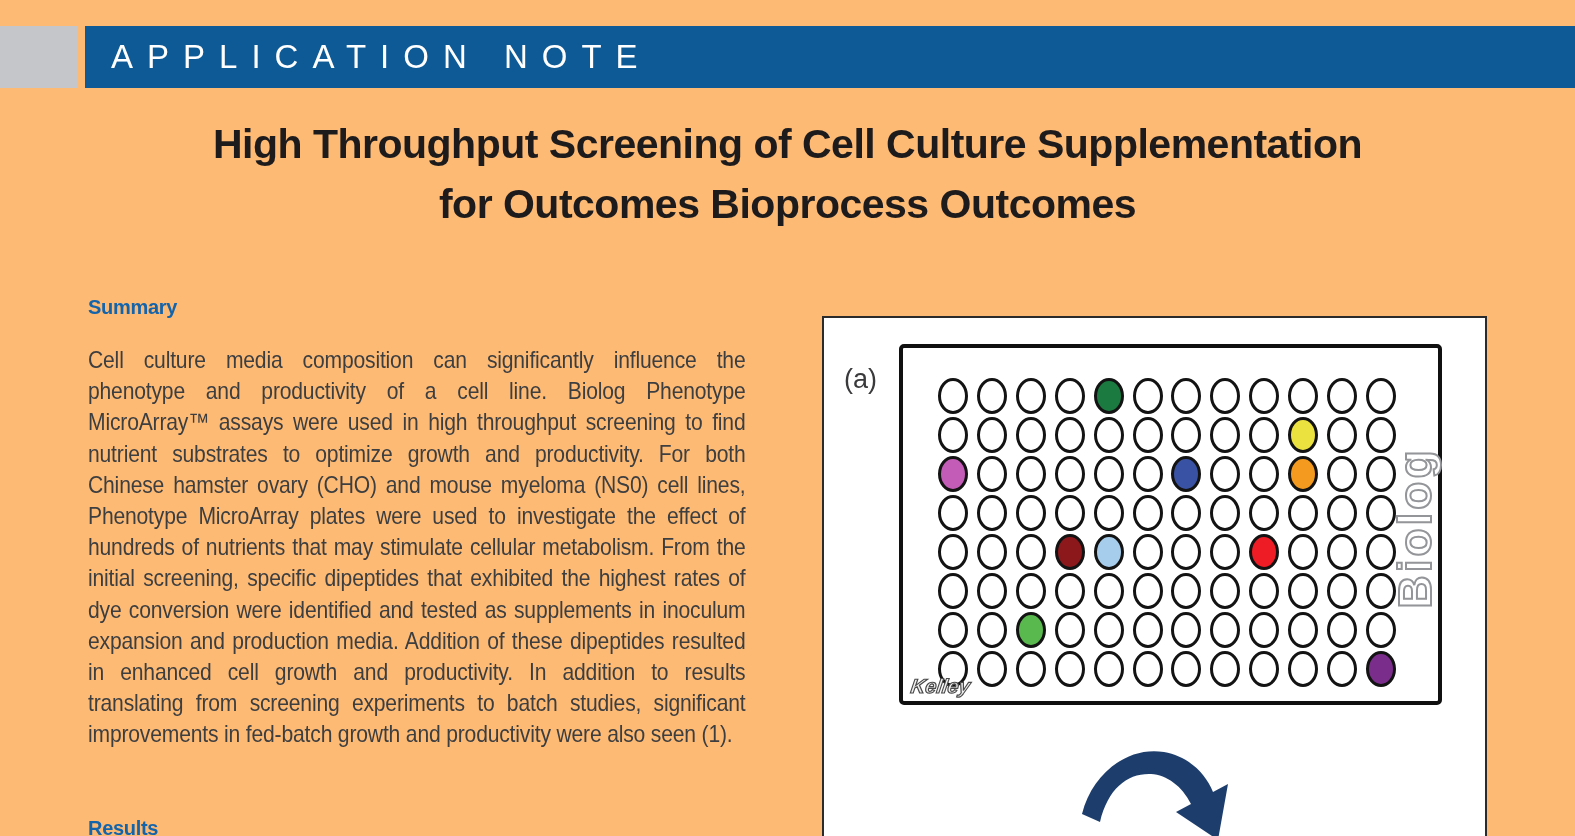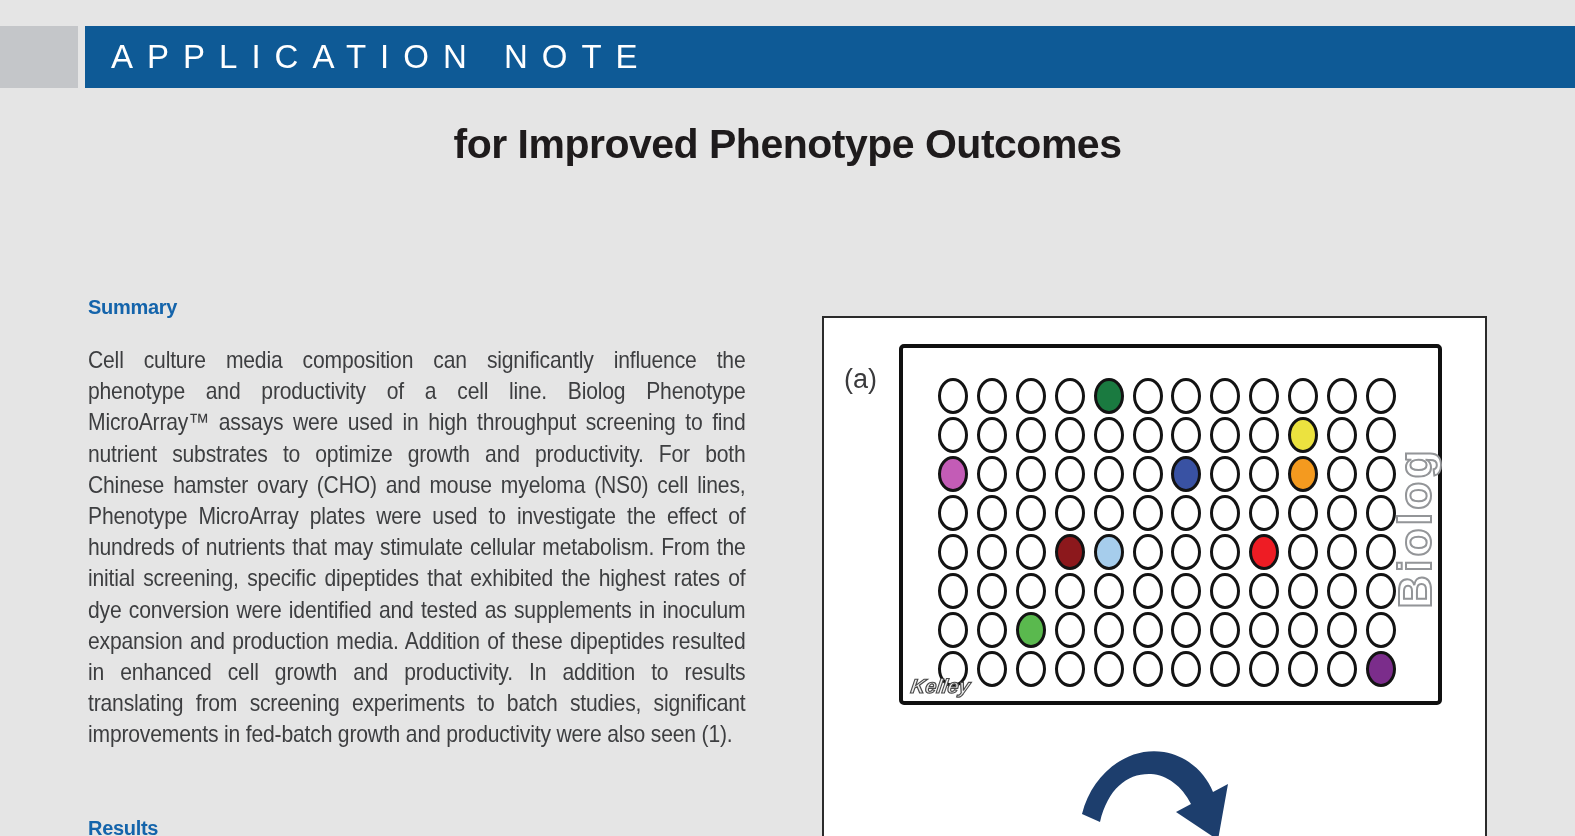--- a/index.html
+++ b/index.html
@@ -1,17 +1,17 @@
 <!DOCTYPE html>
 <html><head>
 <meta charset="utf-8">
 <style>
   html,body{margin:0;padding:0;background:#ffffff;}
   body{font-family:"Liberation Sans", sans-serif;}
-  .page{position:relative;width:1575px;height:836px;background:#e5e5e5;overflow:hidden;}
+  .page{position:relative;width:1575px;height:836px;background:#fdba74;overflow:hidden;}
 
   
   .accent-square{position:absolute;left:0;top:26px;width:78px;height:62px;}
   .header-bar{position:absolute;left:85px;top:26px;width:1490px;height:62px;display:flex;align-items:center;}
   .header-bar .hdr-text{color:#ffffff;font-size:33px;font-weight:400;letter-spacing:14px;padding-left:26px;white-space:nowrap;}
 
   
   .doc-title{position:absolute;left:0;top:114px;width:1575px;text-align:center;color:#1e1b1c;font-weight:700;font-size:41px;line-height:60px;letter-spacing:-0.5px;}
 
   
@@ -38,21 +38,22 @@
 
 <div class="page">
 
   <div class="accent-square" style="background: rgb(196, 198, 201);"></div>
 
   <div class="header-bar" style="background: rgb(14, 90, 150);">
     <span class="hdr-text">APPLICATION NOTE</span>
   </div>
 
   <div class="doc-title">
-    <div>for Improved Phenotype Outcomes</div>
+    <div>High Throughput Screening of Cell Culture Supplementation</div>
+    <div>for Outcomes Bioprocess Outcomes</div>
   </div>
 
   <h2 class="section-heading heading-summary">Summary</h2>
 
   <p class="body-text">Cell culture media composition can significantly influence the phenotype and productivity of a cell line.  Biolog Phenotype MicroArray™ assays were used in high throughput screening to find nutrient substrates to optimize growth and productivity.  For both Chinese hamster ovary (CHO) and mouse myeloma (NS0) cell lines, Phenotype MicroArray plates were used to investigate the effect of hundreds of nutrients that may stimulate cellular metabolism.  From the initial screening, specific dipeptides that exhibited the highest rates of dye conversion were identified and tested as supplements in inoculum expansion and production media.  Addition of these dipeptides resulted in enhanced cell growth and productivity.  In addition to results translating from screening experiments to batch studies, significant improvements in fed-batch growth and productivity were also seen (1).</p>
 
   <h2 class="section-heading heading-results">Results</h2>
 
   <div class="figure-box">
     <span class="panel-label">(a)</span>

